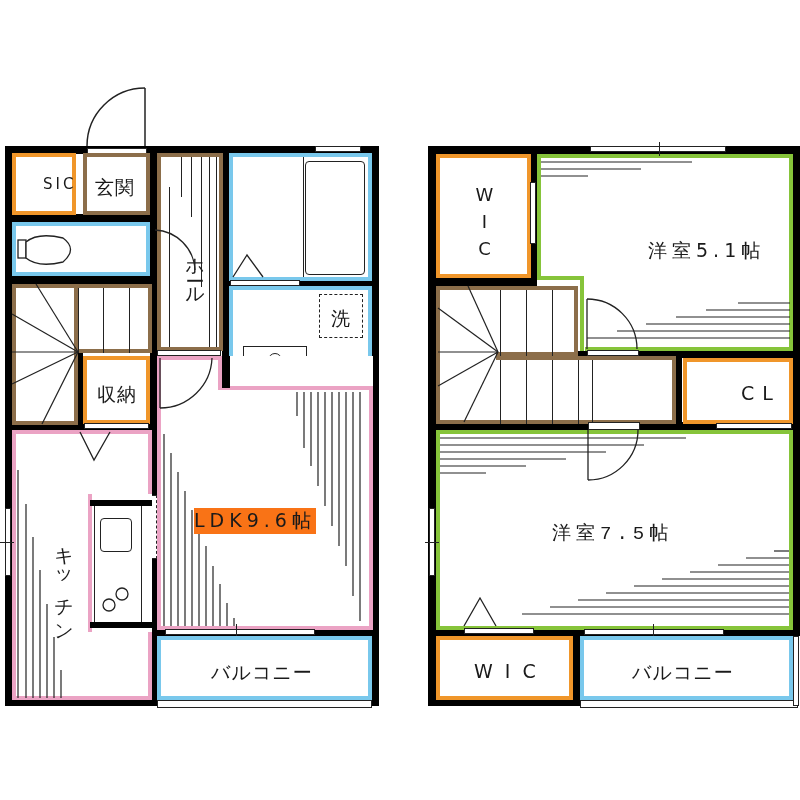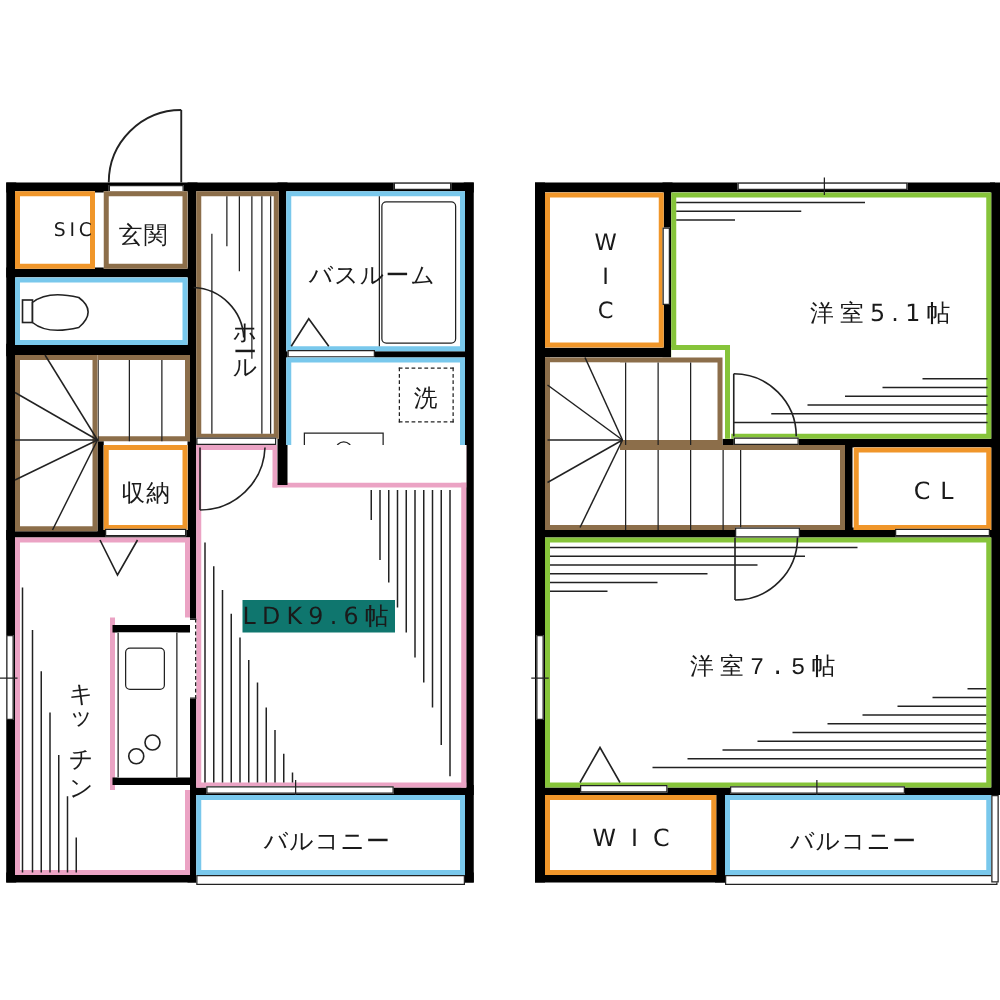--- a/index.html
+++ b/index.html
@@ -70,21 +70,20 @@
     <div class="line" style="left:8px;top:30px;width:1px;height:160px;"></div>
     <span class="vlbl" style="left:22px;top:88px;">ホール</span>
   </div>
   <svg width="50" height="50" style="left:155px;top:225px;">
     <path d="M0 5 A 42 42 0 0 1 40 45" fill="none" stroke="#222" stroke-width="1.3"></path>
   </svg>
 
   <div class="room b-blue" style="left:229px;top:153px;width:143px;height:128px;">
     <div class="abs" style="left:72px;top:4px;width:60px;height:114px;border:1.5px solid #222;border-radius:4px;"></div>
     <div class="line" style="left:70px;top:0;width:1px;height:120px;"></div>
-    <span class="lbl" style="left:14px;top:50px;">バスルーム</span>
     <svg width="40" height="30" style="left:0;top:92px;">
       <polyline points="0,28 14,6 30,28" fill="none" stroke="#222" stroke-width="1.3"></polyline>
     </svg>
   </div>
   <div class="win" style="left:315px;top:146px;width:46px;height:6px;"></div>
   <div class="win" style="left:230px;top:280px;width:70px;height:6px;"></div>
 
   <div class="room b-blue" style="left:229px;top:286px;width:143px;height:93px;">
     <div class="abs" style="left:86px;top:4px;width:44px;height:44px;border:1.2px dashed #222;"></div>
     <span class="lbl" style="left:98px;top:16px;">洗</span>
@@ -145,21 +144,21 @@
       <line x1="154" y1="36" x2="154" y2="110"></line>
         <line x1="161" y1="36" x2="161" y2="130"></line>
       <line x1="168" y1="36" x2="168" y2="150"></line>
         <line x1="175" y1="36" x2="175" y2="170"></line>
       <line x1="182" y1="36" x2="182" y2="190"></line>
         <line x1="189" y1="36" x2="189" y2="210"></line>
       <line x1="196" y1="36" x2="196" y2="240"></line>
         <line x1="203" y1="36" x2="203" y2="265"></line>
     </g>
   </svg>
-  <span class="lbl" style="left:194px;top:480px;letter-spacing:5px;background:#0f766e;">LDK9.6帖</span>
+  <span class="lbl" style="left:194px;top:508px;letter-spacing:5px;background:#f97316;">LDK9.6帖</span>
   <div class="win" style="left:151px;top:495px;width:6px;height:64px;border-style:dashed;"></div>
 
   <div class="room b-pink" style="left:12px;top:430px;width:140px;height:270px;"></div>
   <div class="abs" style="left:88px;top:494px;width:64px;height:138px;background:#fff;border-left:4px solid #eba3c4;"></div>
   <div class="wall" style="left:90px;top:500px;width:62px;height:6px;"></div>
   <div class="wall" style="left:90px;top:622px;width:62px;height:6px;"></div>
   <div class="abs" style="left:94px;top:506px;width:48px;height:116px;border-left:1.3px solid #222;border-right:1.3px solid #222;background:#fff;"></div>
   <div class="abs" style="left:100px;top:518px;width:32px;height:34px;border:1.3px solid #222;border-radius:4px;"></div>
   <svg width="40" height="40" style="left:98px;top:582px;">
     <circle cx="11" cy="23" r="6" fill="none" stroke="#222" stroke-width="1.3"></circle>
@@ -257,21 +256,21 @@
   <div class="abs" style="left:436px;top:286px;width:4px;height:138px;background:#8c6e4a;"></div>
   <svg width="70" height="140" style="left:436px;top:286px;">
     <line x1="62" y1="66" x2="32" y2="0" stroke="#222" stroke-width="1.2"></line>
     <line x1="62" y1="66" x2="2" y2="22" stroke="#222" stroke-width="1.2"></line>
     <line x1="62" y1="66" x2="2" y2="66" stroke="#222" stroke-width="1.2"></line>
     <line x1="62" y1="66" x2="2" y2="100" stroke="#222" stroke-width="1.2"></line>
     <line x1="62" y1="66" x2="28" y2="136" stroke="#222" stroke-width="1.2"></line>
   </svg>
 
   <div class="room b-orange" style="left:683px;top:358px;width:110px;height:66px;">
-    <span class="lbl" style="left:44px;top:20px;letter-spacing:8px;">CL</span>
+    <span class="lbl" style="left:54px;top:20px;letter-spacing:8px;">CL</span>
   </div>
   <div class="win" style="left:716px;top:423px;width:76px;height:6px;"></div>
   <svg width="40" height="40" style="left:754px;top:430px;">
     <polyline points="0,0 14,30 30,0" fill="none" stroke="#222" stroke-width="1.3"></polyline>
   </svg>
 
   <div class="room b-green" style="left:436px;top:430px;width:357px;height:200px;"></div>
   <div class="win" style="left:588px;top:422px;width:52px;height:8px;"></div>
   <svg width="60" height="60" style="left:588px;top:430px;">
     <path d="M0 50 A 50 50 0 0 0 50 0" fill="none" stroke="#222" stroke-width="1.3"></path>

